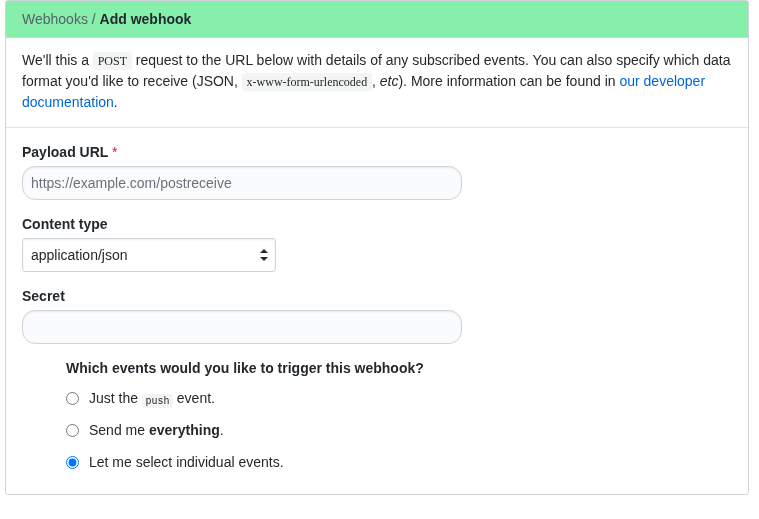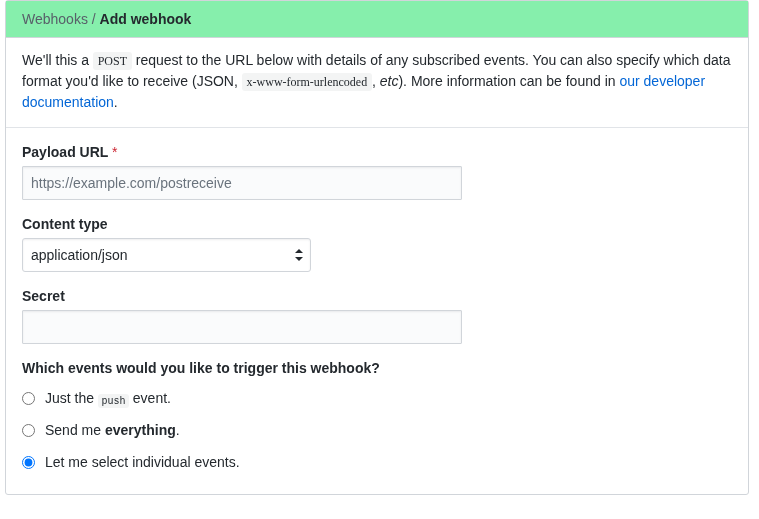--- a/index.html
+++ b/index.html
@@ -75,33 +75,33 @@
   .text-input {
     width: 440px;
     max-width: 100%;
     padding: 6px 8px;
     font-size: 14px;
     line-height: 20px;
     color: #24292e;
     background-color: #fafbfc;
     background-repeat: no-repeat;
     border: 1px solid #d1d5da;
-    border-radius: 1px;
+    border-radius: 13px;
     box-shadow: inset 0 1px 2px rgba(27,31,35,0.075);
     box-sizing: border-box;
   }
   .text-input::placeholder {
     color: #6a737d;
   }
   .select-wrap {
     display: inline-flex;
     position: relative;
   }
   .select-input {
-    width: 289px;
+    width: 254px;
     padding: 6px 28px 6px 8px;
     font-size: 14px;
     line-height: 20px;
     color: #24292e;
     background-color: #fff;
     border: 1px solid #d1d5da;
     border-radius: 3px;
     -webkit-appearance: none;
     -moz-appearance: none;
     appearance: none;
@@ -192,21 +192,21 @@
           </select>
           <span class="select-caret"></span>
         </div>
       </div>
 
       <div class="form-group">
         <label class="form-label">Secret</label>
         <input type="password" class="text-input" style="">
       </div>
 
-      <div class="form-group" style="margin-bottom:0;">
+      <div class="form-group" style="margin-bottom:0;margin-left:44px;">
         <label class="form-label">Which events would you like to trigger this webhook?</label>
 
         <div class="radio-row">
           <input type="radio" name="events" style="">
           <label>
             <span>Just the </span><code>push</code><span> event.</span>
           </label>
         </div>
 
         <div class="radio-row">

